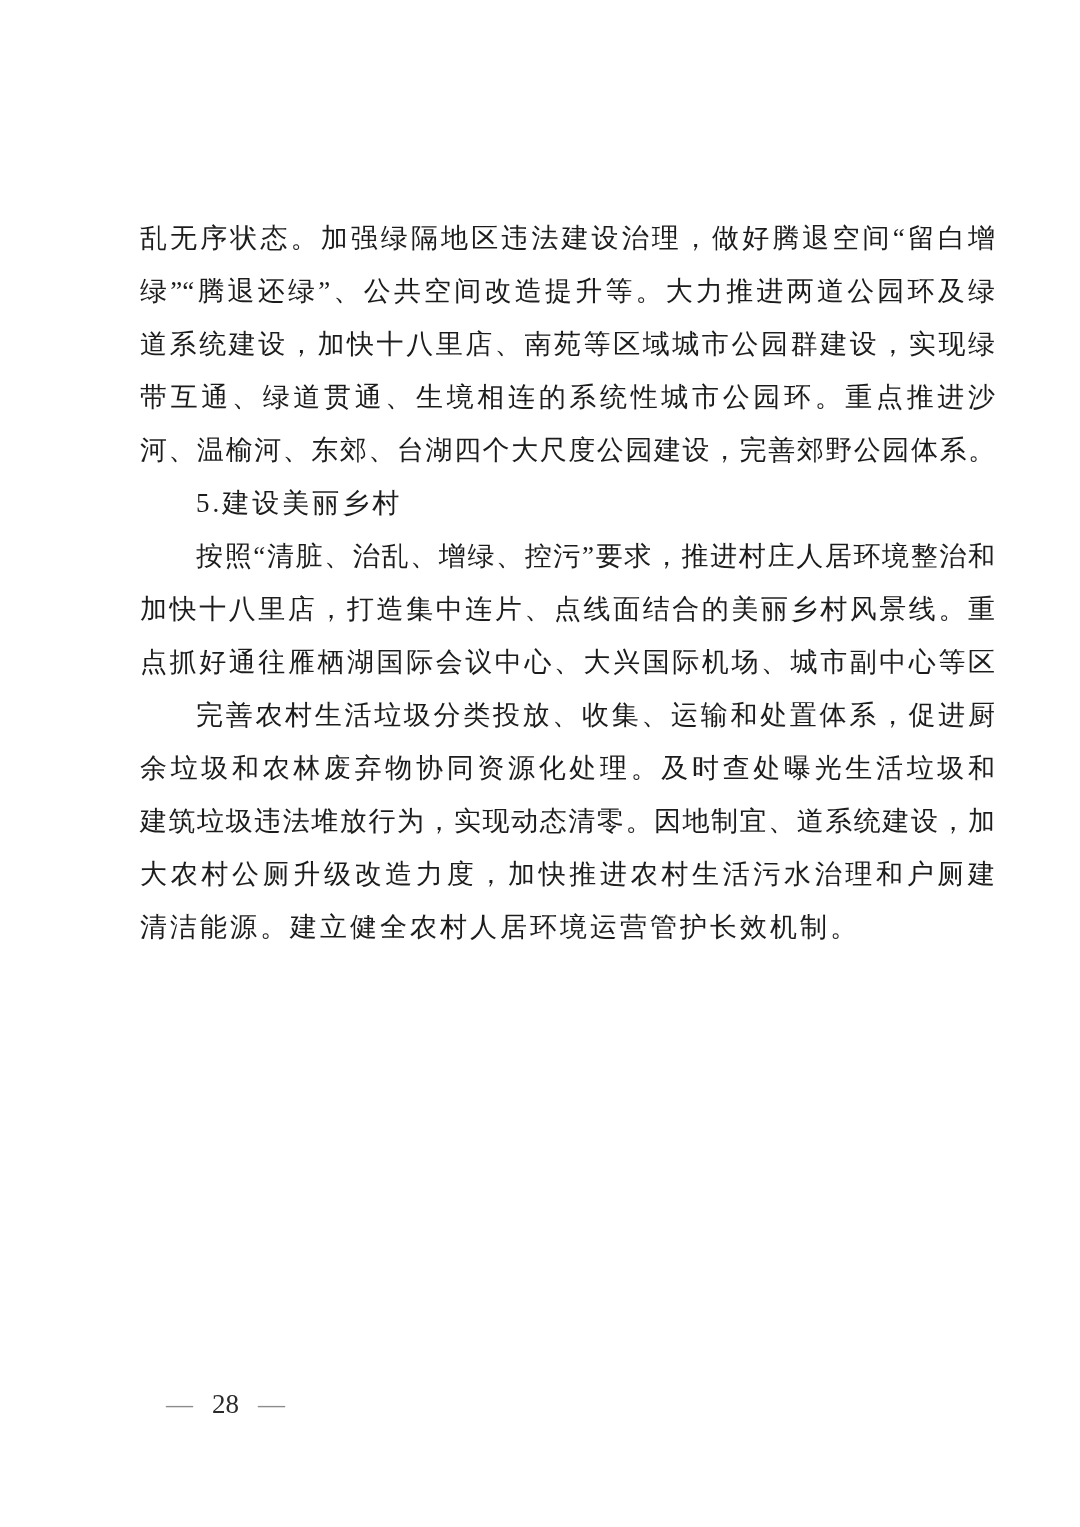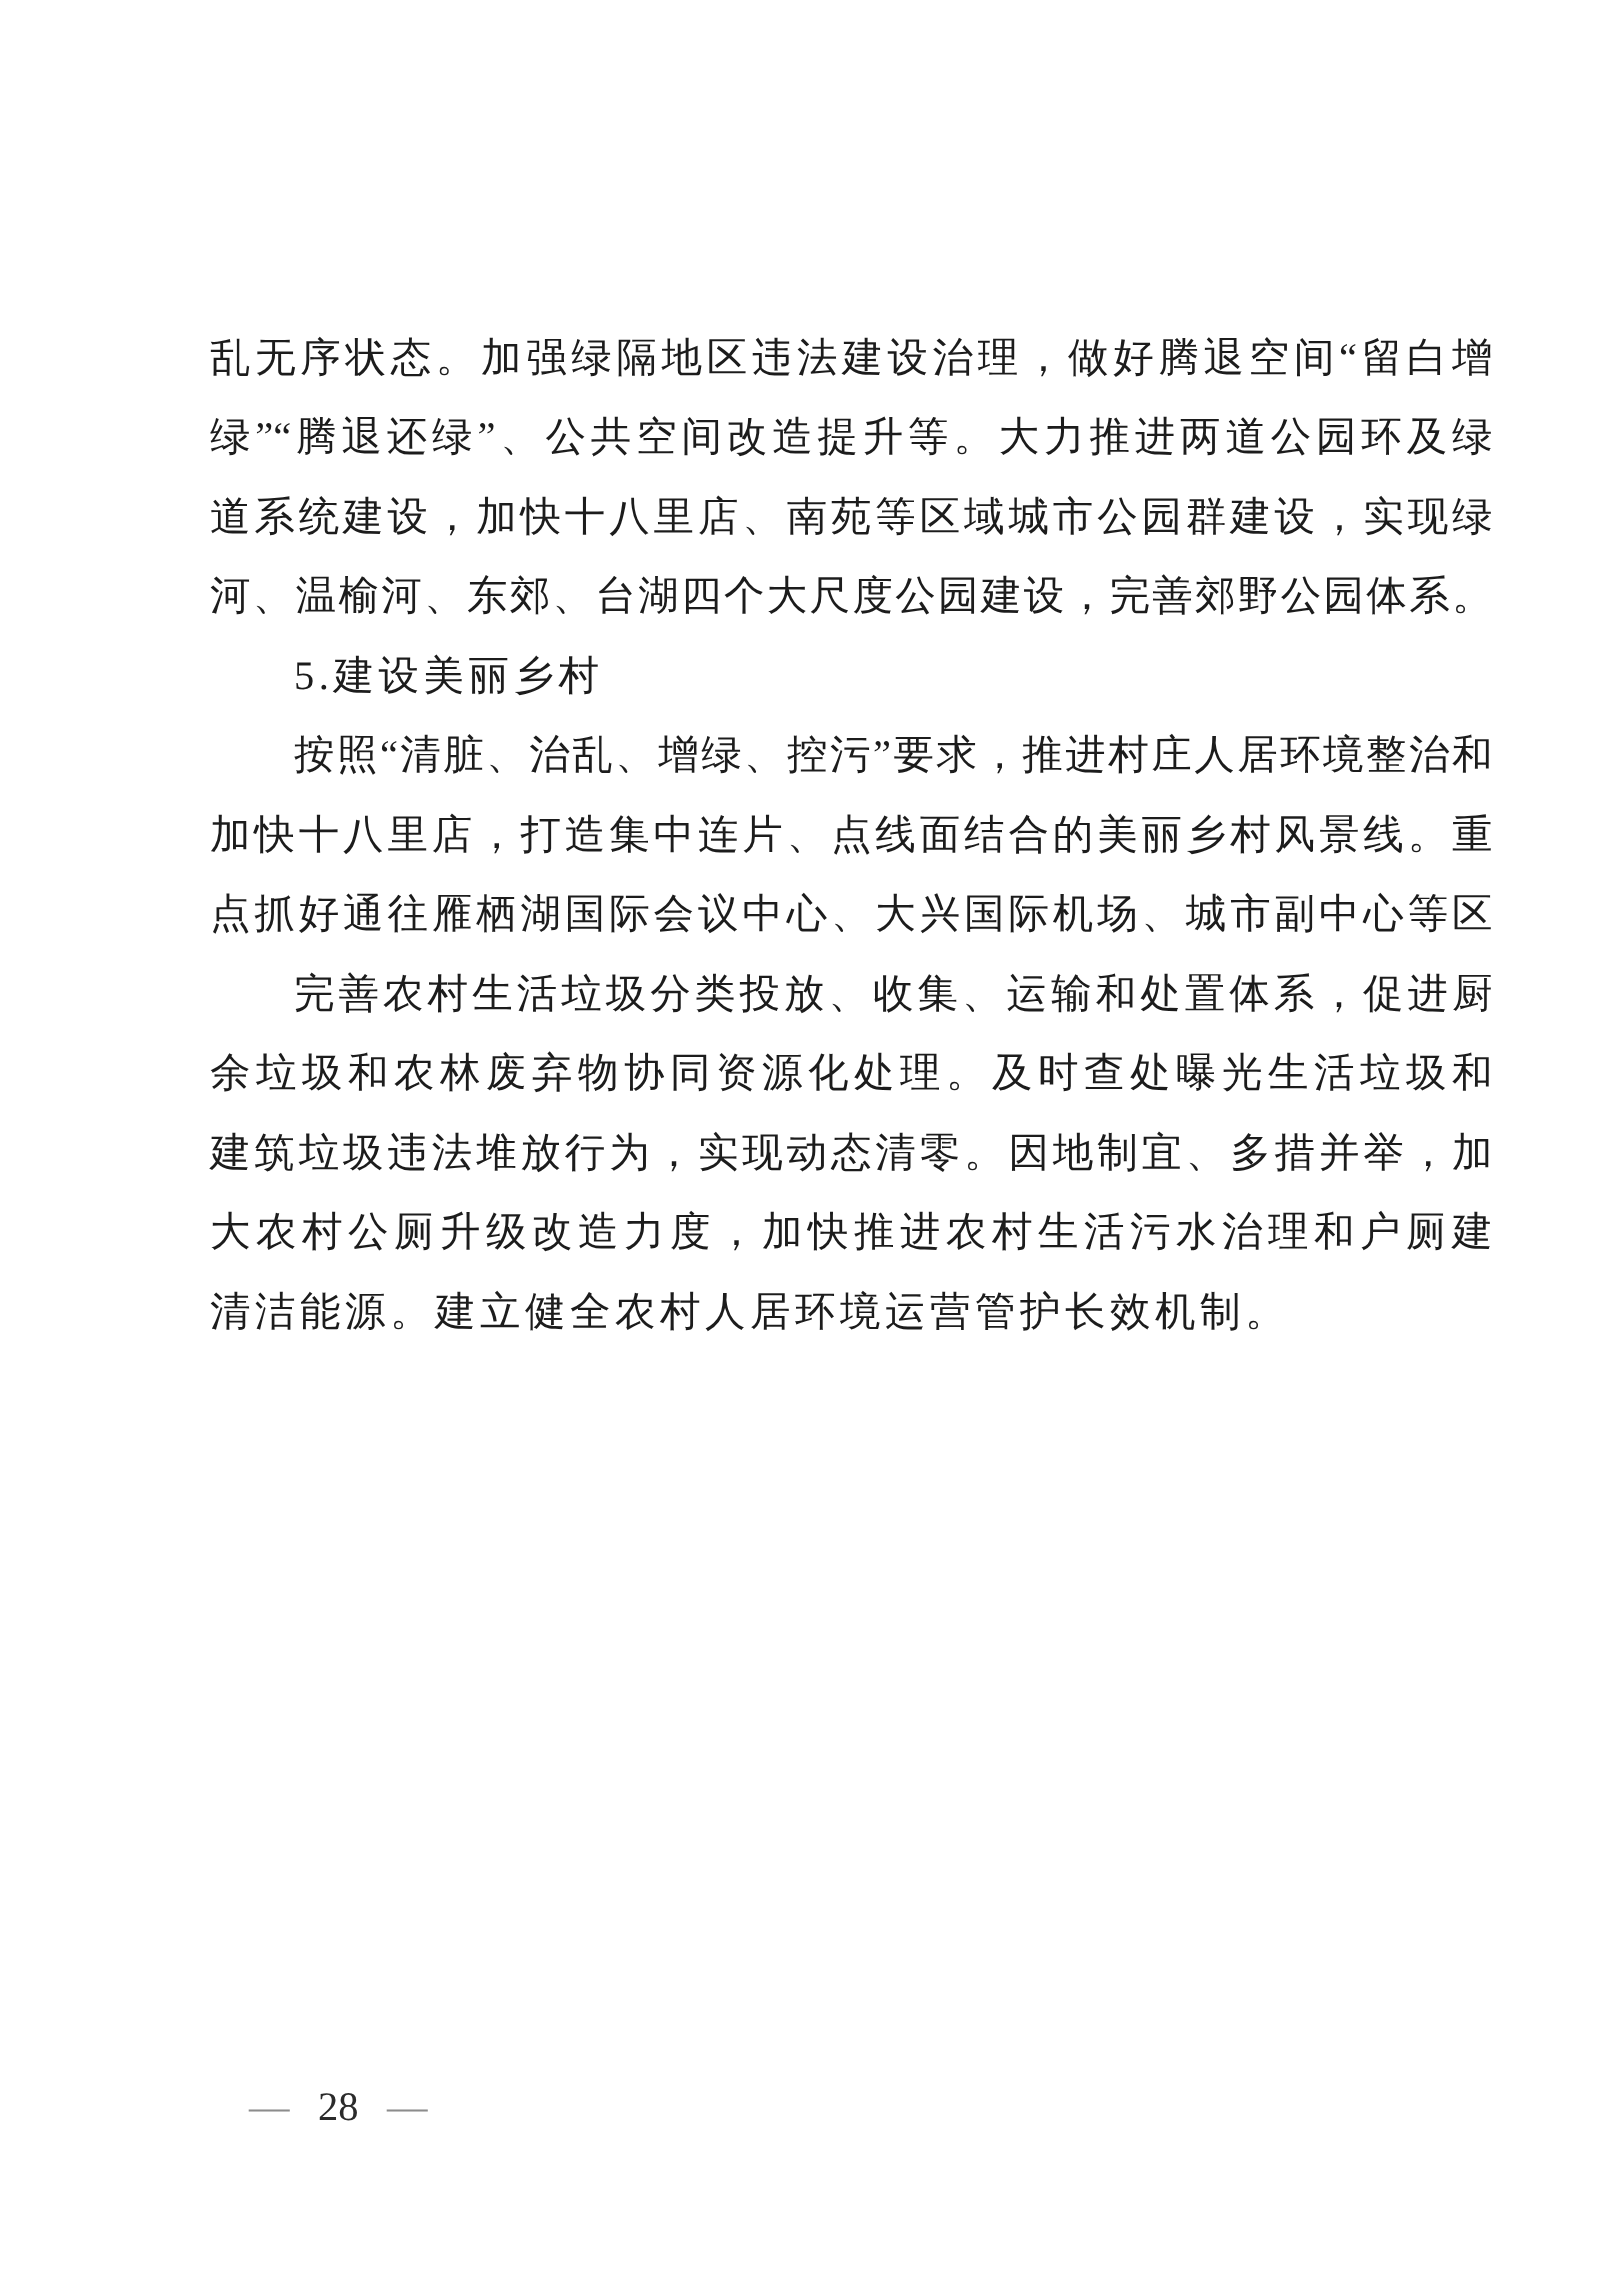--- a/index.html
+++ b/index.html
@@ -63,28 +63,29 @@
 </style>
 </head>
 <body>
 
 <div class="page">
 
   <div class="text-block">
     <div class="line justify">乱无序状态。加强绿隔地区违法建设治理，做好腾退空间“留白增</div>
     <div class="line justify">绿”“腾退还绿”、公共空间改造提升等。大力推进两道公园环及绿</div>
     <div class="line justify">道系统建设，加快十八里店、南苑等区域城市公园群建设，实现绿</div>
+    <div class="line justify">带互通、绿道贯通、生境相连的系统性城市公园环。重点推进沙</div>
     <div class="line justify">河、温榆河、东郊、台湖四个大尺度公园建设，完善郊野公园体系。</div>
     <div class="line plain indent">5.建设美丽乡村</div>
     <div class="line justify indent">按照“清脏、治乱、增绿、控污”要求，推进村庄人居环境整治和</div>
     <div class="line justify">加快十八里店，打造集中连片、点线面结合的美丽乡村风景线。重</div>
     <div class="line justify">点抓好通往雁栖湖国际会议中心、大兴国际机场、城市副中心等区</div>
     <div class="line justify indent">完善农村生活垃圾分类投放、收集、运输和处置体系，促进厨</div>
     <div class="line justify">余垃圾和农林废弃物协同资源化处理。及时查处曝光生活垃圾和</div>
-    <div class="line justify">建筑垃圾违法堆放行为，实现动态清零。因地制宜、多措并举，加</div>
+    <div class="line justify">建筑垃圾违法堆放行为，实现动态清零。因地制宜、道系统建设，加</div>
     <div class="line justify">大农村公厕升级改造力度，加快推进农村生活污水治理和户厕建</div>
     <div class="line plain">清洁能源。建立健全农村人居环境运营管护长效机制。</div>
   </div>
 
   <div class="footer">
     <span class="dash">—</span>
     <span class="num">28</span>
     <span class="dash">—</span>
   </div>
 

